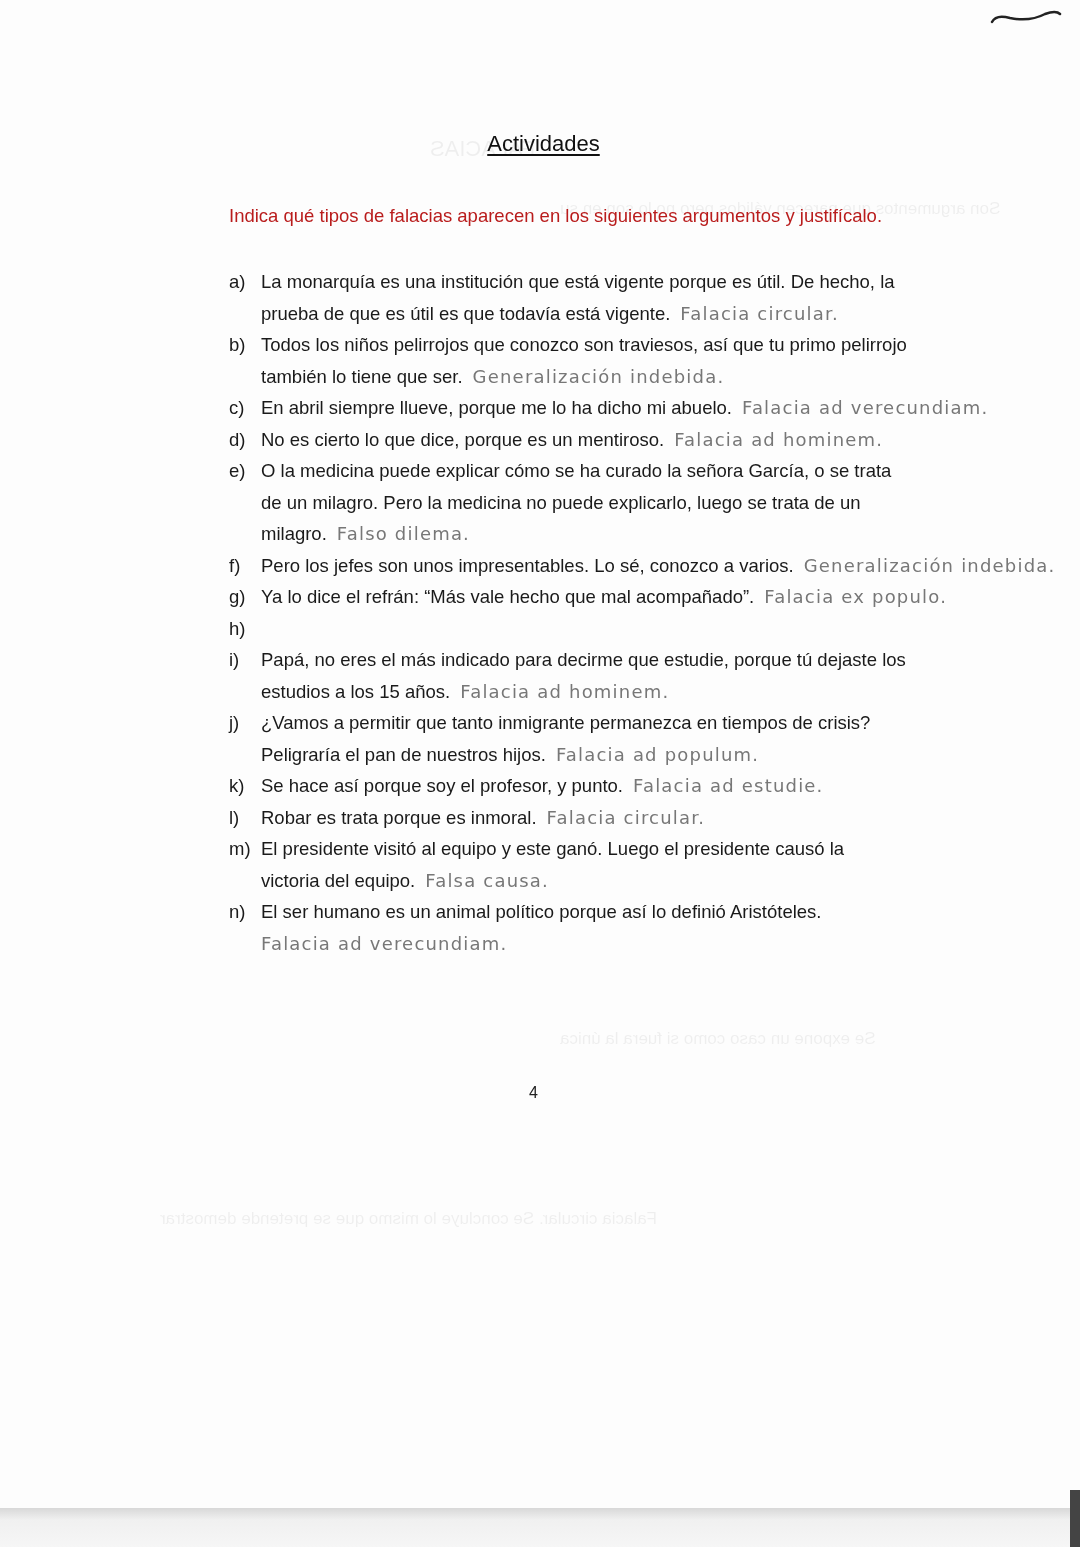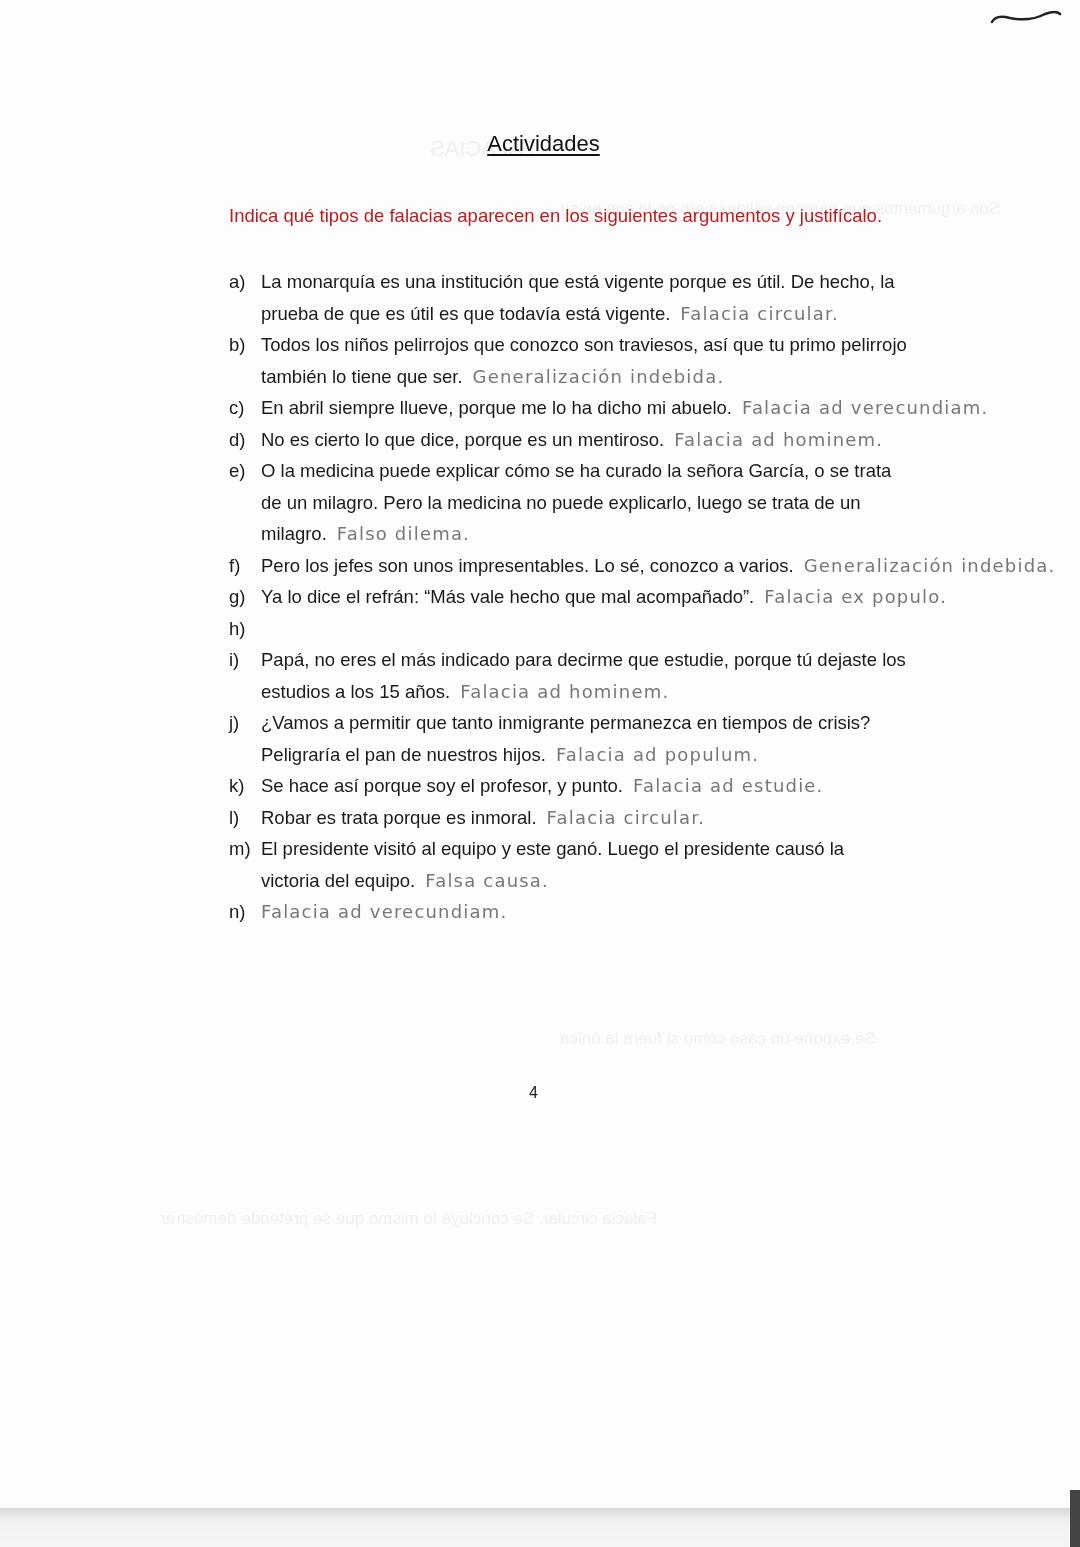--- a/index.html
+++ b/index.html
@@ -116,20 +116,20 @@
     <div class="item">
       <span class="label">l)</span>
       <span class="text"><span>Robar es trata porque es inmoral.</span><span class="answer">Falacia circular.</span></span>
     </div>
     <div class="item">
       <span class="label">m)</span>
       <span class="text" style="max-width:640px"><span>El presidente visitó al equipo y este ganó. Luego el presidente causó la victoria del equipo.</span><span class="answer">Falsa causa.</span></span>
     </div>
     <div class="item">
       <span class="label">n)</span>
-      <span class="text" style="max-width:620px"><span class="answer answer-block">Falacia ad verecundiam.</span></span>
+      <span class="text" style="max-width:620px"><span>El ser humano es un animal político porque así lo definió Aristóteles.</span><span class="answer answer-block">Falacia ad verecundiam.</span></span>
     </div>
   </div>
 
   <div class="page-number">4</div>
 </div>
 <div class="bottom-edge"></div>
 <div class="right-edge"></div>
 
 </body></html>

